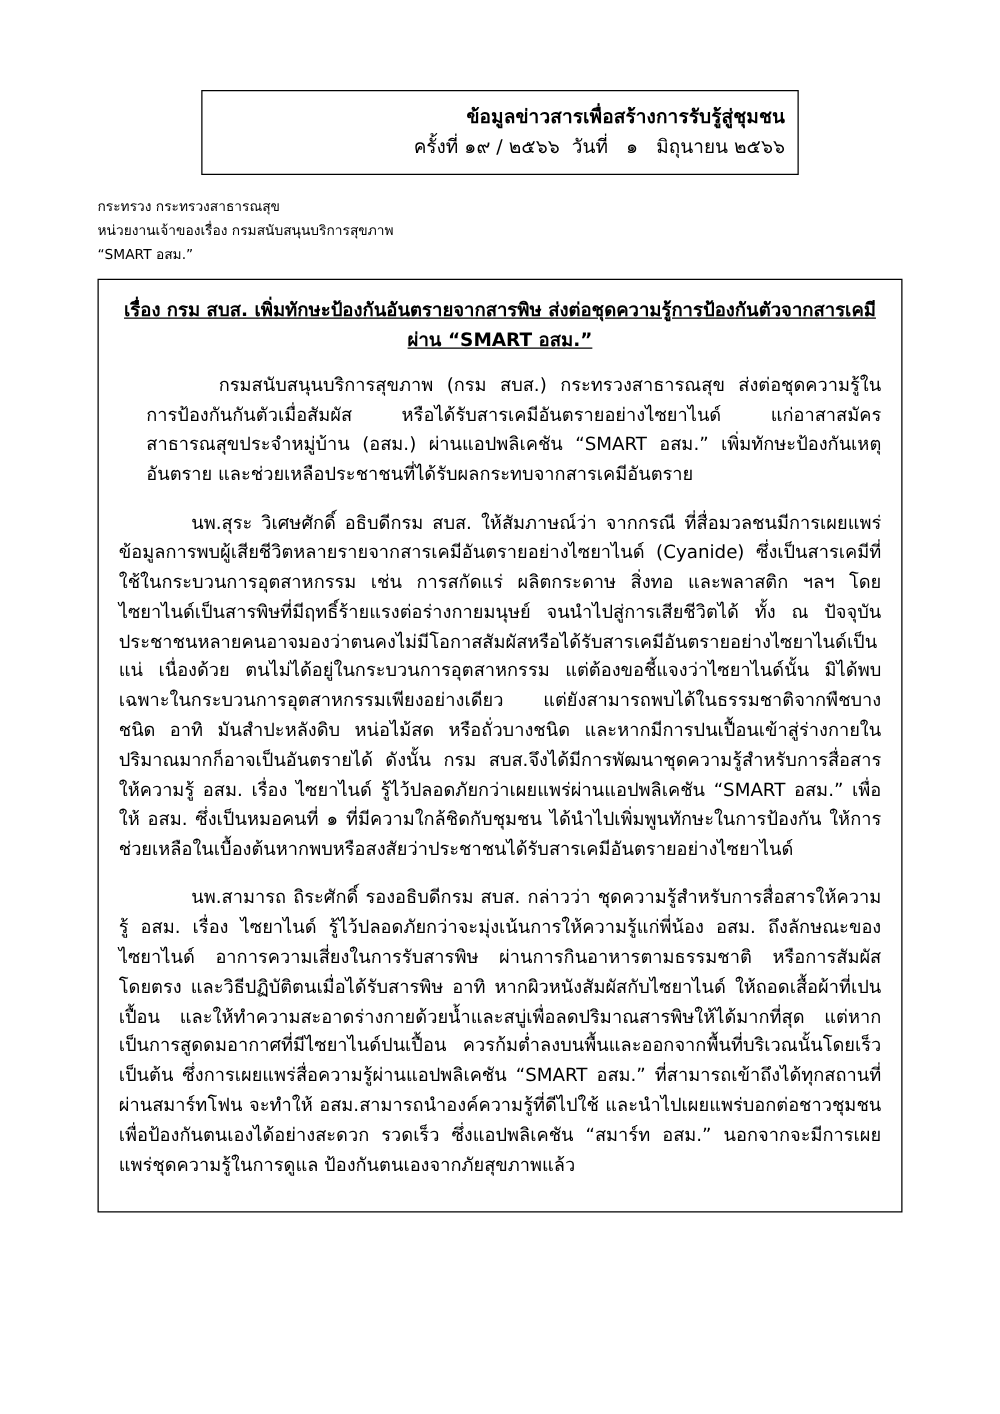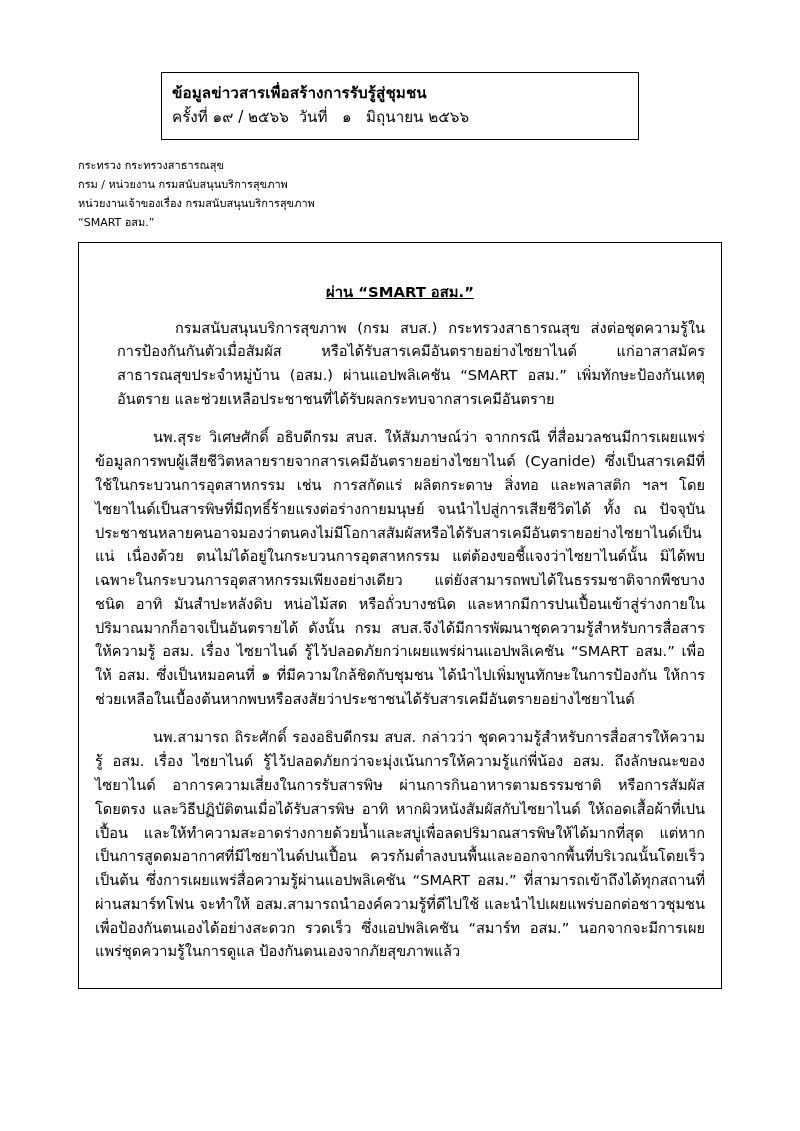--- a/index.html
+++ b/index.html
@@ -23,21 +23,21 @@
     position: relative;
   }
 
   
   .title-box {
     border: 1px solid #000;
     box-sizing: border-box;
     width: 478px;
     margin: 0 auto 0 auto;
     padding: 9px 10px 10px 10px;
-    text-align: left;
+    text-align: right;
     line-height: 1.55;
   }
   .title-line {
     font-size: 15.2px;
     font-weight: 600;
     letter-spacing: 0.1px;
     white-space: nowrap;
   }
   .title-line-2 {
     font-size: 15.2px;
@@ -93,28 +93,27 @@
 
 <div class="page">
 
   <div class="title-box">
     <div class="title-line">ข้อมูลข่าวสารเพื่อสร้างการรับรู้สู่ชุมชน</div>
     <div class="title-line-2">ครั้งที่ ๑๙ / ๒๕๖๖  วันที่   ๑   มิถุนายน ๒๕๖๖</div>
   </div>
 
   <div class="meta">
     <div class="meta-line">กระทรวง กระทรวงสาธารณสุข</div>
-    <div class="meta-line">กรม / หน่วยงาน กรมสนับสนุนบริการสุขภาพ</div>
     <div class="meta-line">หน่วยงานเจ้าของเรื่อง กรมสนับสนุนบริการสุขภาพ</div>
     <div class="meta-line indent-cont">“SMART อสม.”</div>
   </div>
 
   <div class="content-box">
     <div class="content-title">
-      <br>
+      <span class="u">เรื่อง กรม สบส. เพิ่มทักษะป้องกันอันตรายจากสารพิษ ส่งต่อชุดความรู้การป้องกันตัวจากสารเคมี</span><br>
       <span class="u">ผ่าน “SMART อสม.”</span>
     </div>
     <p class="para">กรมสนับสนุนบริการสุขภาพ (กรม สบส.) กระทรวงสาธารณสุข ส่งต่อชุดความรู้ในการป้องกันกันตัวเมื่อสัมผัส หรือได้รับสารเคมีอันตรายอย่างไซยาไนด์ แก่อาสาสมัครสาธารณสุขประจำหมู่บ้าน (อสม.) ผ่านแอปพลิเคชัน “SMART อสม.” เพิ่มทักษะป้องกันเหตุอันตราย และช่วยเหลือประชาชนที่ได้รับผลกระทบจากสารเคมีอันตราย</p>
     <p class="para">นพ.สุระ วิเศษศักดิ์ อธิบดีกรม สบส. ให้สัมภาษณ์ว่า จากกรณี ที่สื่อมวลชนมีการเผยแพร่ข้อมูลการพบผู้เสียชีวิตหลายรายจากสารเคมีอันตรายอย่างไซยาไนด์ (Cyanide) ซึ่งเป็นสารเคมีที่ใช้ในกระบวนการอุตสาหกรรม เช่น การสกัดแร่ ผลิตกระดาษ สิ่งทอ และพลาสติก ฯลฯ โดย ไซยาไนด์เป็นสารพิษที่มีฤทธิ์ร้ายแรงต่อร่างกายมนุษย์ จนนำไปสู่การเสียชีวิตได้ ทั้ง ณ ปัจจุบันประชาชนหลายคนอาจมองว่าตนคงไม่มีโอกาสสัมผัสหรือได้รับสารเคมีอันตรายอย่างไซยาไนด์เป็นแน่ เนื่องด้วย ตนไม่ได้อยู่ในกระบวนการอุตสาหกรรม แต่ต้องขอชี้แจงว่าไซยาไนด์นั้น มิได้พบเฉพาะในกระบวนการอุตสาหกรรมเพียงอย่างเดียว แต่ยังสามารถพบได้ในธรรมชาติจากพืชบางชนิด อาทิ มันสำปะหลังดิบ หน่อไม้สด หรือถั่วบางชนิด และหากมีการปนเปื้อนเข้าสู่ร่างกายในปริมาณมากก็อาจเป็นอันตรายได้ ดังนั้น กรม สบส.จึงได้มีการพัฒนาชุดความรู้สำหรับการสื่อสารให้ความรู้ อสม. เรื่อง ไซยาไนด์ รู้ไว้ปลอดภัยกว่าเผยแพร่ผ่านแอปพลิเคชัน “SMART อสม.” เพื่อให้ อสม. ซึ่งเป็นหมอคนที่ ๑ ที่มีความใกล้ชิดกับชุมชน ได้นำไปเพิ่มพูนทักษะในการป้องกัน ให้การช่วยเหลือในเบื้องต้นหากพบหรือสงสัยว่าประชาชนได้รับสารเคมีอันตรายอย่างไซยาไนด์</p>
     <p class="para">นพ.สามารถ ถิระศักดิ์ รองอธิบดีกรม สบส. กล่าวว่า ชุดความรู้สำหรับการสื่อสารให้ความรู้ อสม. เรื่อง ไซยาไนด์ รู้ไว้ปลอดภัยกว่าจะมุ่งเน้นการให้ความรู้แก่พี่น้อง อสม. ถึงลักษณะของไซยาไนด์ อาการความเสี่ยงในการรับสารพิษ ผ่านการกินอาหารตามธรรมชาติ หรือการสัมผัสโดยตรง และวิธีปฏิบัติตนเมื่อได้รับสารพิษ อาทิ หากผิวหนังสัมผัสกับไซยาไนด์ ให้ถอดเสื้อผ้าที่เปนเปื้อน และให้ทำความสะอาดร่างกายด้วยน้ำและสบู่เพื่อลดปริมาณสารพิษให้ได้มากที่สุด แต่หากเป็นการสูดดมอากาศที่มีไซยาไนด์ปนเปื้อน ควรก้มต่ำลงบนพื้นและออกจากพื้นที่บริเวณนั้นโดยเร็ว เป็นต้น ซึ่งการเผยแพร่สื่อความรู้ผ่านแอปพลิเคชัน “SMART อสม.” ที่สามารถเข้าถึงได้ทุกสถานที่ผ่านสมาร์ทโฟน จะทำให้ อสม.สามารถนำองค์ความรู้ที่ดีไปใช้ และนำไปเผยแพร่บอกต่อชาวชุมชนเพื่อป้องกันตนเองได้อย่างสะดวก รวดเร็ว ซึ่งแอปพลิเคชัน “สมาร์ท อสม.” นอกจากจะมีการเผยแพร่ชุดความรู้ในการดูแล ป้องกันตนเองจากภัยสุขภาพแล้ว</p>
   </div>
 
 </div>
 
 </body></html>

